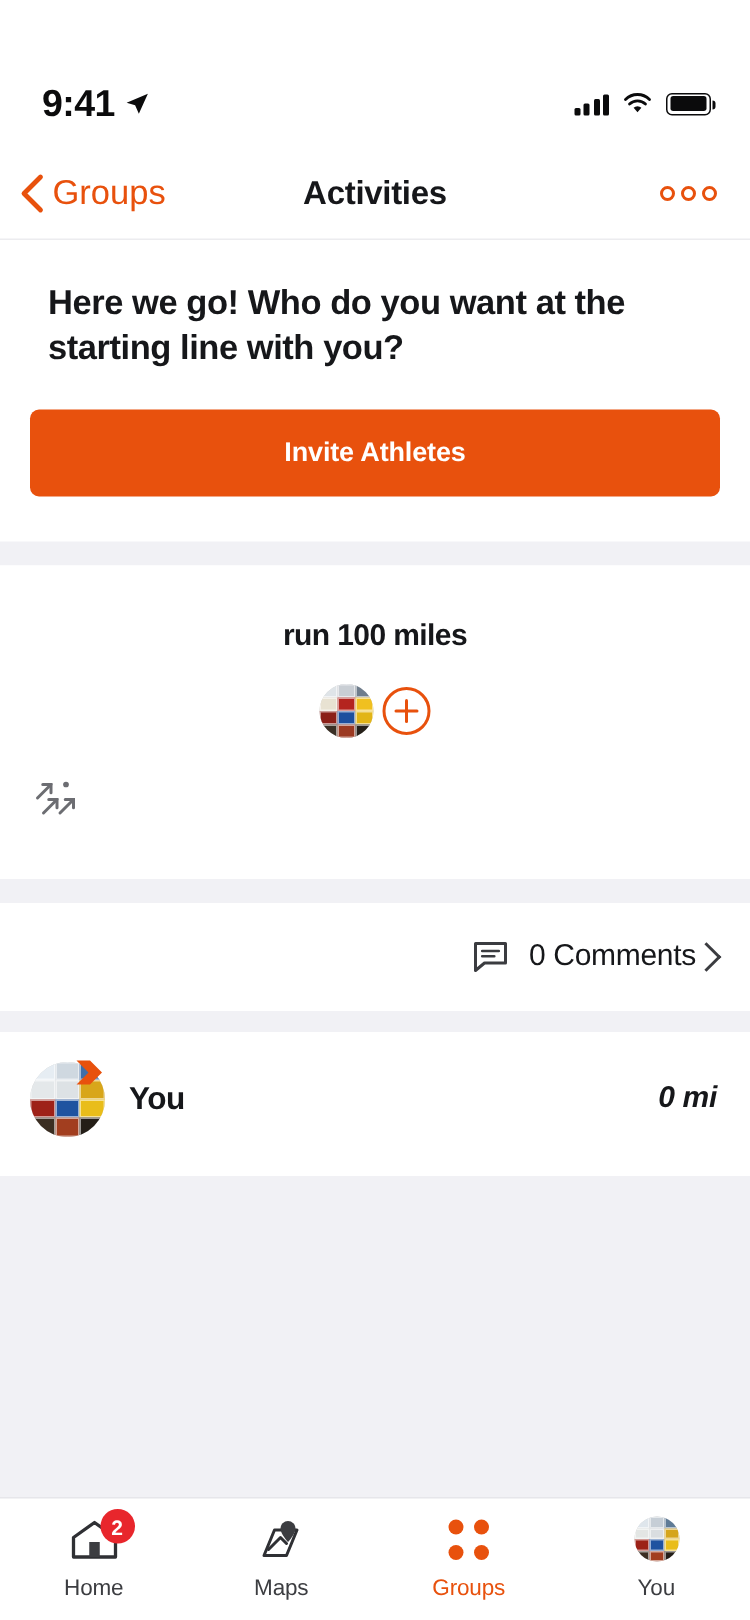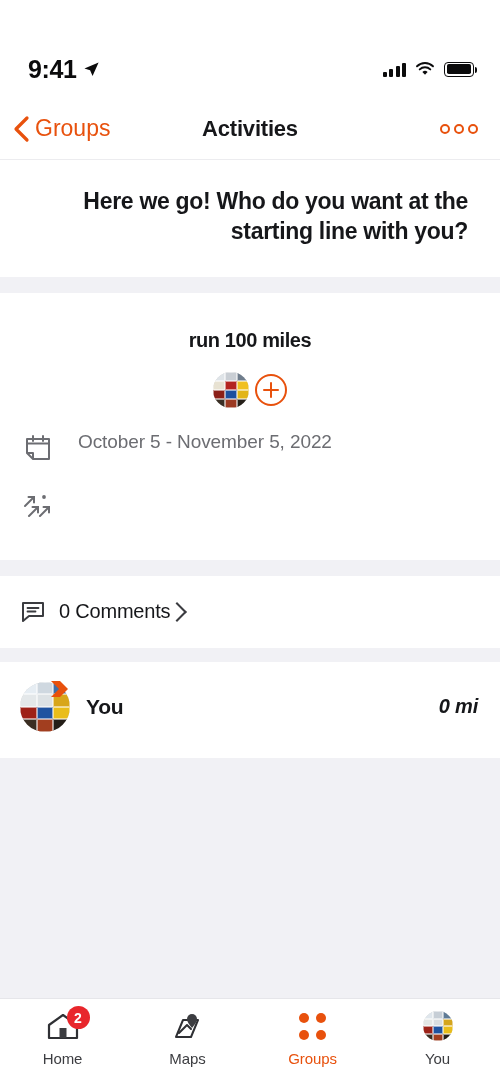--- a/index.html
+++ b/index.html
@@ -45,21 +45,21 @@
   .nav-more i { display:block; width:10px; height:10px; border:2px solid #e8510d; border-radius:50%; }
 
   
   .content { flex:1 1 auto; overflow:hidden; background:#fff; display:flex; flex-direction:column; }
   .gap { background:#f1f1f5; flex:0 0 auto; }
 
   
   .invite-sec { padding:26px 20px 30px; background:#fff; }
   .invite-head {
     font-size:23px; font-weight:700; color:#16171a;
-    text-align:right; line-height:1.32; letter-spacing:-0.3px;
+    text-align:left; line-height:1.32; letter-spacing:-0.3px;
     padding:0 12px;
   }
   .invite-btn {
     margin-top:26px; height:58px; width:100%;
     background:#e8510d; color:#fff; border:none; border-radius:6px;
     font-size:18px; font-weight:700; font-family:inherit;
     display:flex; align-items:center; justify-content:center;
     cursor:pointer; letter-spacing:-0.1px;
   }
 
@@ -95,21 +95,21 @@
     width:42px; height:42px; border-radius:50%; background:#8e8e93;
   }
   .disclaimer {
     padding:4px 20px 26px 78px;
     font-size:15px; color:#c9c9d0; line-height:1.42; letter-spacing:-0.1px;
   }
 
   
   .comments {
     background:#fff; height:72px;
-    display:flex; align-items:center; justify-content:flex-start;
+    display:flex; align-items:center; justify-content:flex-end;
     padding:0 22px 0 20px; cursor:pointer;
   }
   .c-left { display:flex; align-items:center; gap:13px; }
   .c-label { font-size:20px; color:#16171a; letter-spacing:-0.2px; }
   .chev-r { width:14px; height:14px; border-right:2.4px solid #3b3c40; border-top:2.4px solid #3b3c40; transform:rotate(45deg); }
 
   
   .board { background:#fff; padding:20px 22px 26px 20px; display:flex; align-items:center; justify-content:space-between; }
   .b-left { display:flex; align-items:center; gap:16px; }
   .b-avatar-wrap { position:relative; width:50px; height:50px; flex:0 0 50px; }
@@ -183,20 +183,21 @@
         <i></i>
         <i></i>
         <i></i>
       </div>
   </div>
 
   <div class="content">
 
     <div class="invite-sec">
       <div class="invite-head">Here we go! Who do you want at the starting line with you?</div>
+      <button class="invite-btn">Invite Athletes</button>
     </div>
 
     <div class="gap" style="height:16px"></div>
 
     <div class="chal-sec">
       <div class="chal-title">run 100 miles</div>
 
       <div class="chal-avatars">
         <div class="avatar">
           <div class="cube">
@@ -212,33 +213,20 @@
             <span style="background:#3a2f25"></span>
               <span style="background:#9c3a22"></span>
               <span style="background:#262019"></span>
           </div>
         </div>
         <div class="add-btn"></div>
       </div>
 
       <div class="details">
 
-        <div class="drow">
-          <div class="dicon">
-            <svg width="32" height="32" viewBox="0 0 32 32">
-              <path d="M5 7 h22 v20 h-16 l-6 -6 z" fill="none" stroke="#6c6d72" stroke-width="2" stroke-linejoin="round"></path>
-              <path d="M5 21 h6 v6" fill="none" stroke="#6c6d72" stroke-width="2" stroke-linejoin="round"></path>
-              <path d="M5 11.5 h22" stroke="#6c6d72" stroke-width="2"></path>
-              <path d="M11 4 v5 M21 4 v5" stroke="#6c6d72" stroke-width="2" stroke-linecap="round"></path>
-            </svg>
-          </div>
-          <div class="dbody">
-            <div class="dmain">October 5 - November 5, 2022</div>
-          </div>
-        </div>
 
         <div class="drow">
           <div class="dicon">
             <svg width="34" height="34" viewBox="0 0 34 34">
               <g stroke="#6c6d72" stroke-width="2" stroke-linecap="round" fill="none">
                 <path d="M4 17 L13 8"></path>
                   <path d="M7.5 8 H13 V13.5"></path>
                 <path d="M8 27 L17 18"></path>
                   <path d="M11.5 18 H17 V23.5"></path>
                 <path d="M19 27 L28 18"></path>

